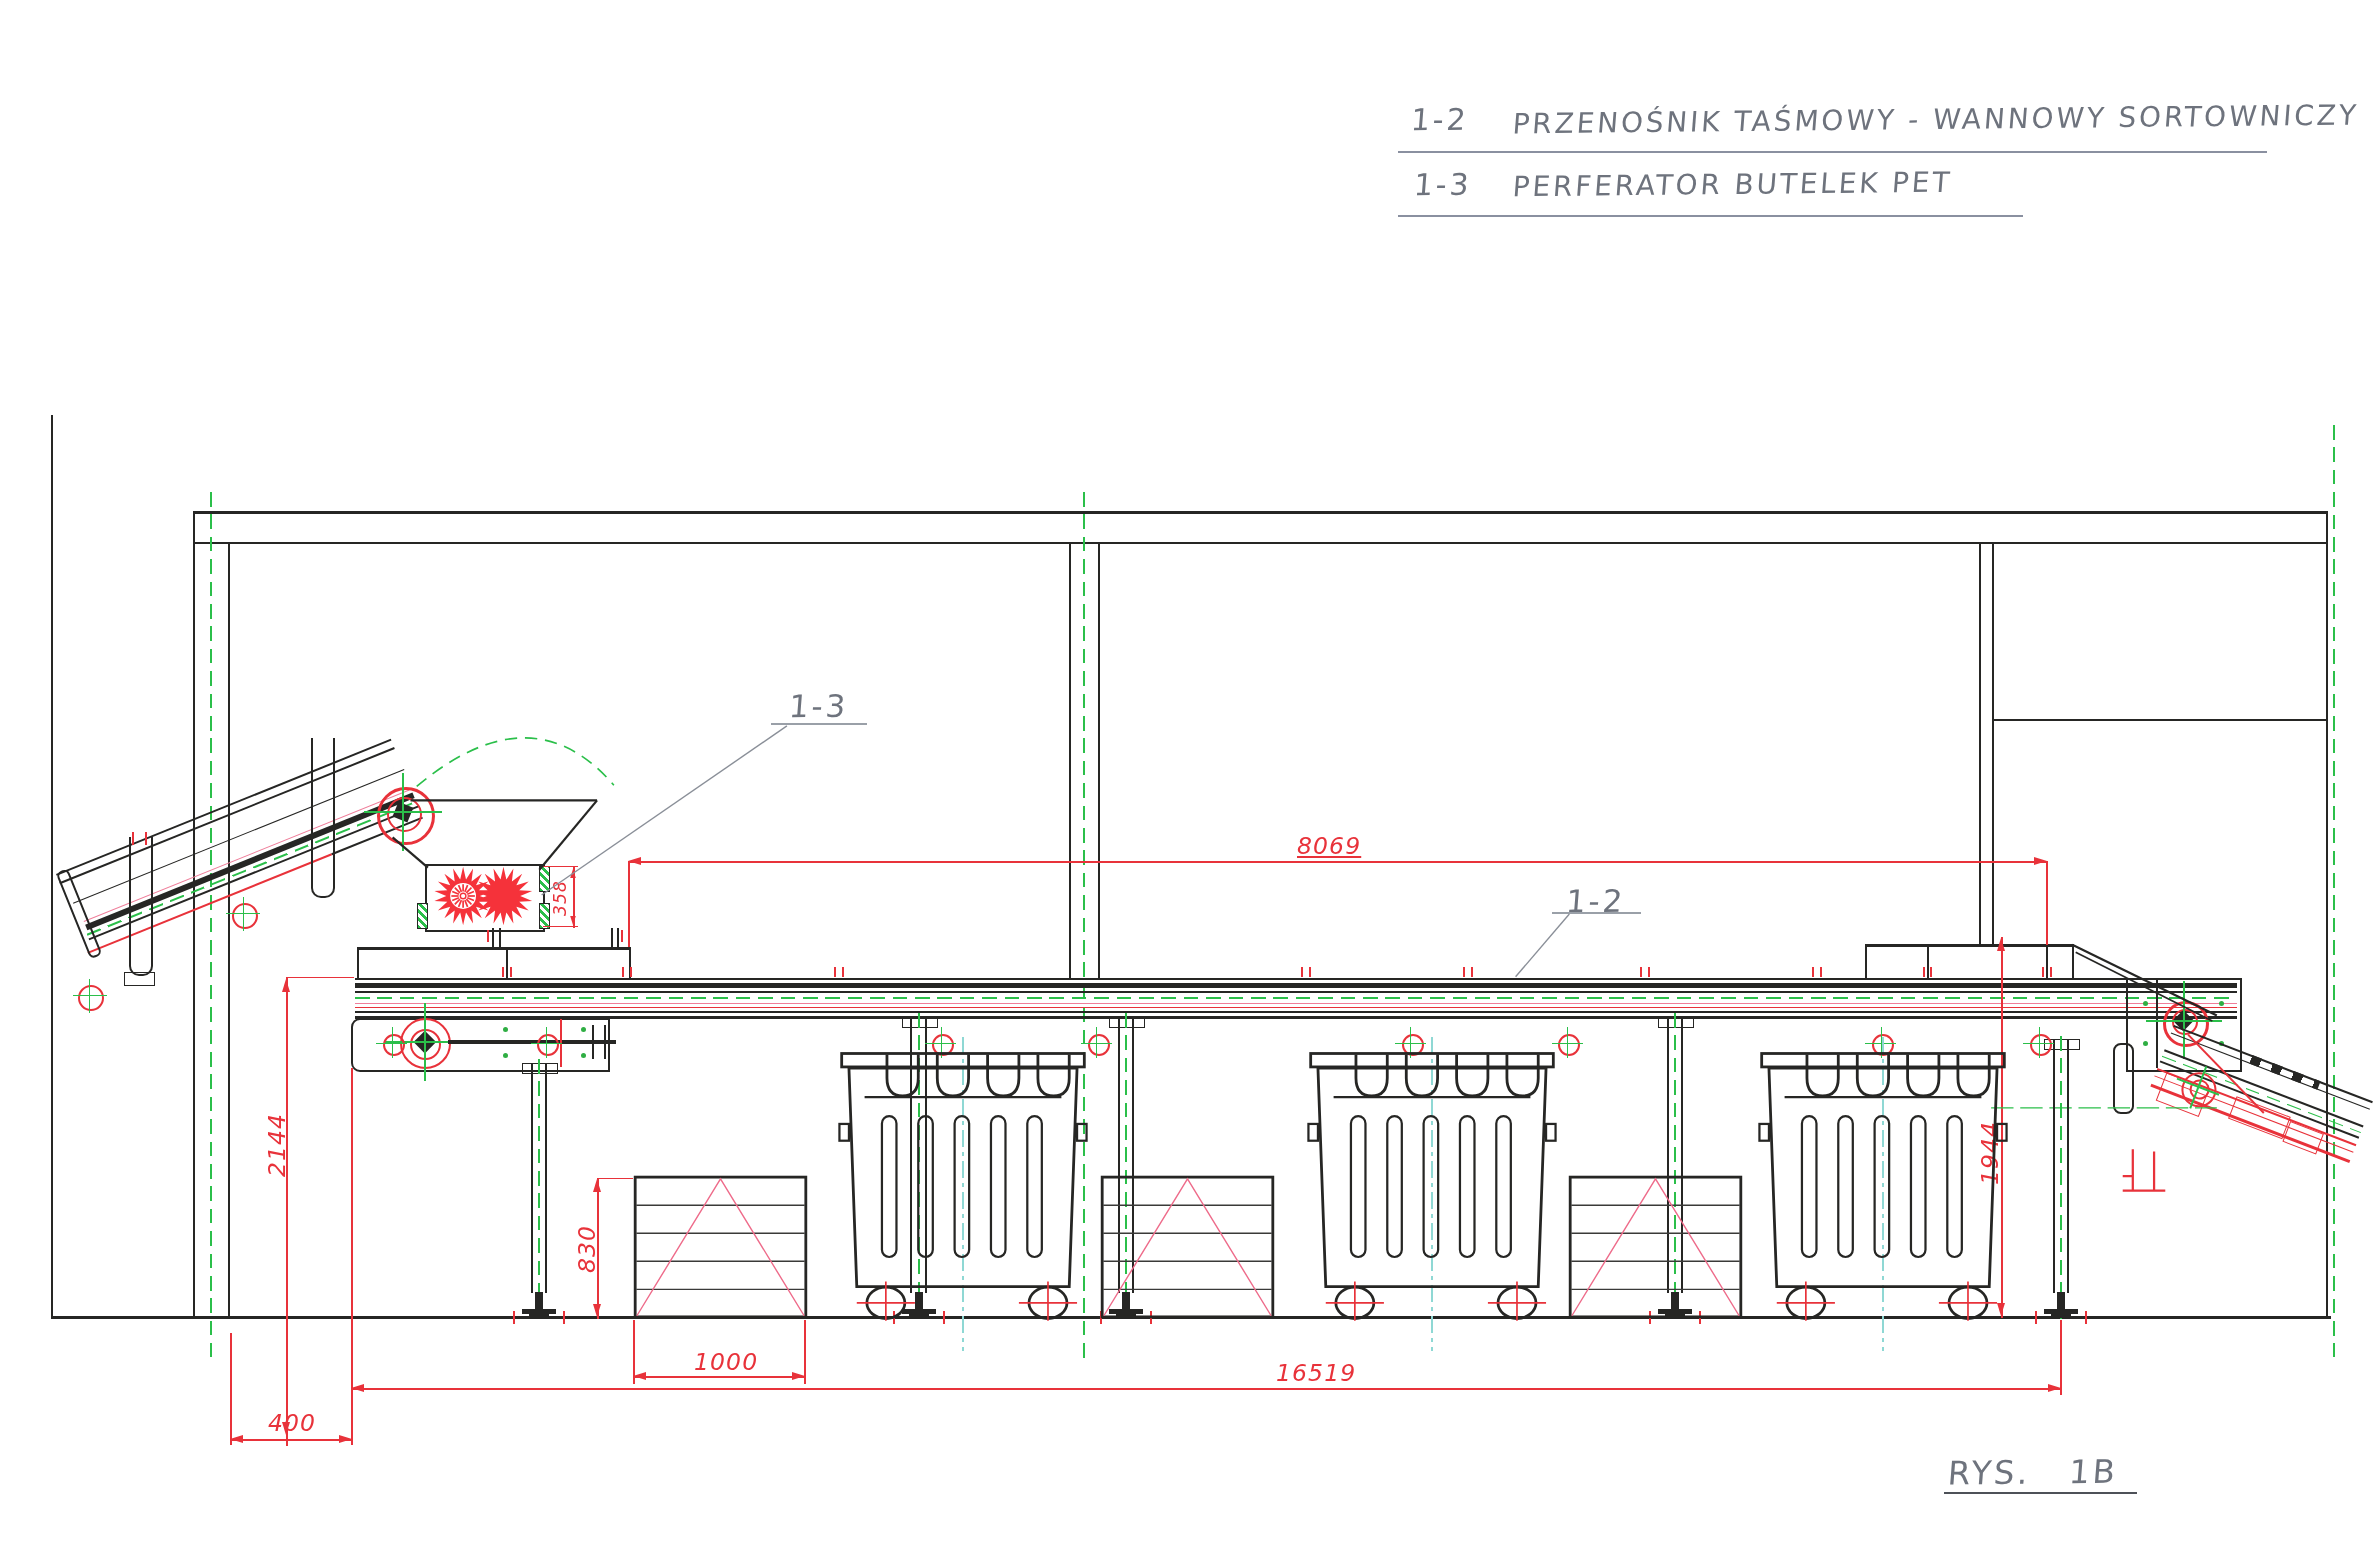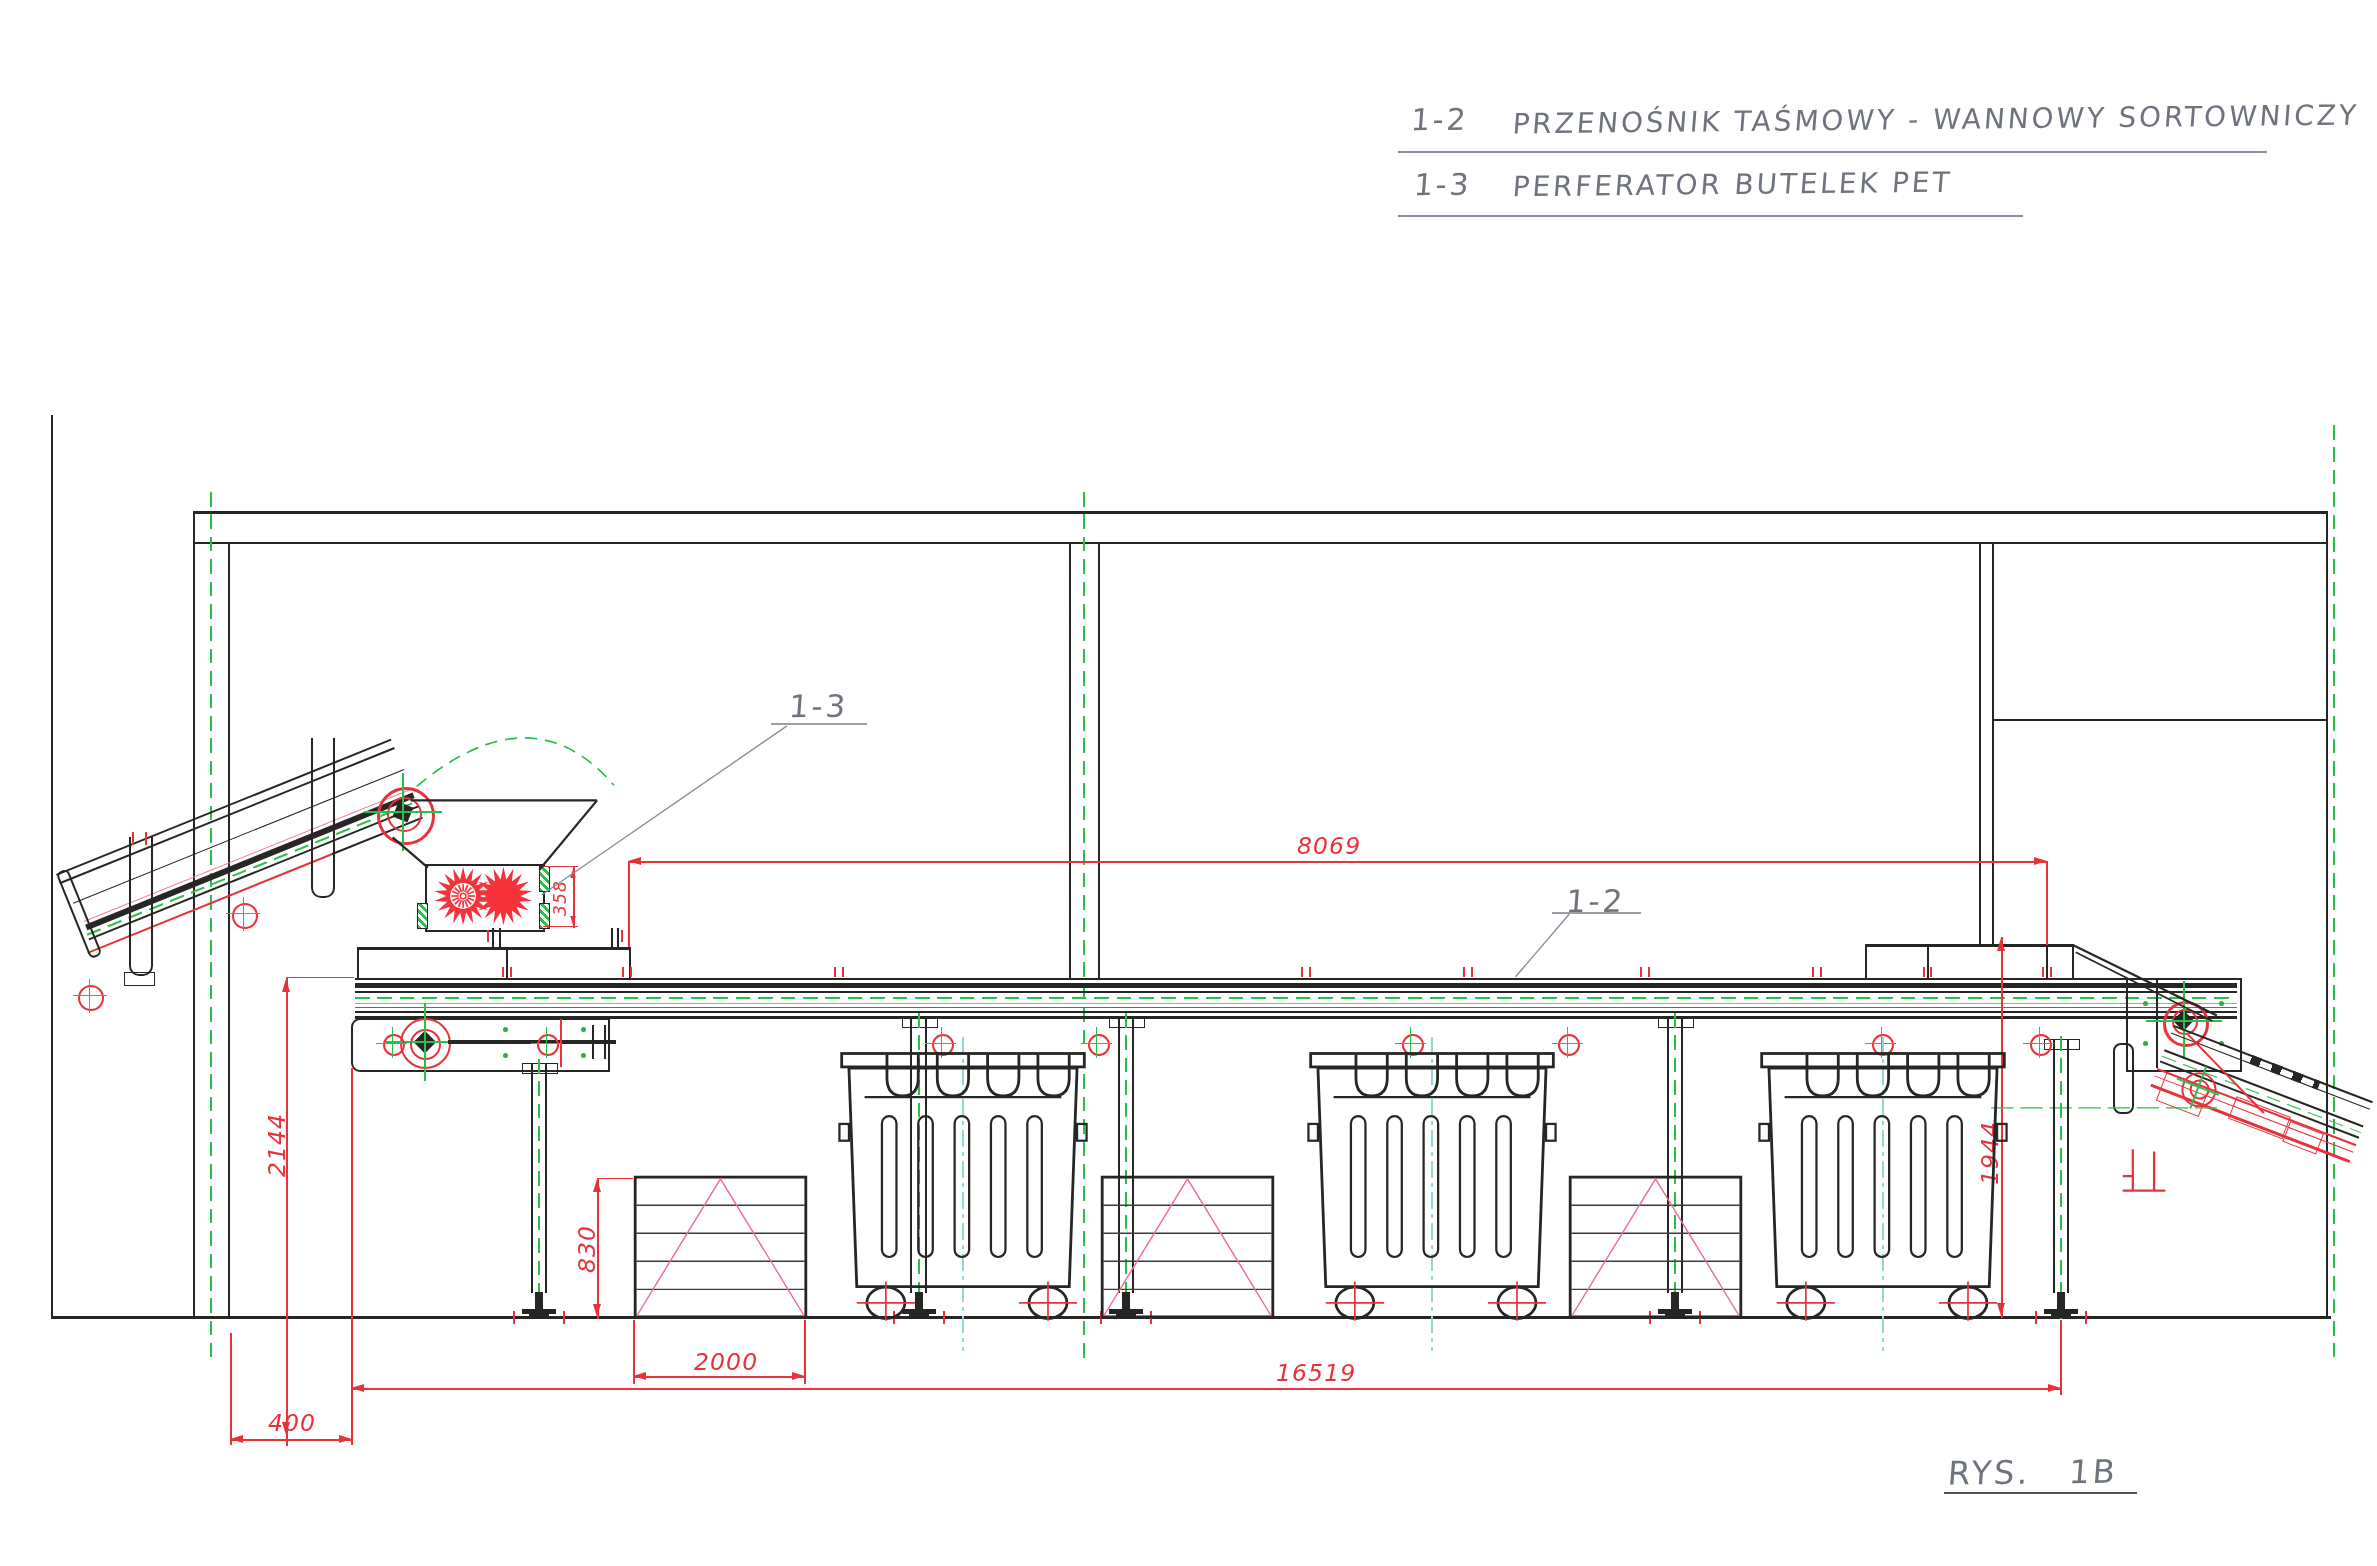--- a/index.html
+++ b/index.html
@@ -211,21 +211,21 @@
     <div class="vl greenl" style="left:44px;top:27px;width:1.7px;height:45px;"></div>
   </div>
   <div class="abs" style="left:2113px;top:1043px;width:17px;height:67px;border:2.2px solid var(--ink);border-radius:7.8px;"></div>
 
   <div>
     <div class="hl red" style="left:628px;top:861px;width:1419px;height:1.7px;"></div>
     <div class="vl red" style="left:628px;top:861px;width:1.7px;height:86px;"></div>
     <div class="vl red" style="left:2046px;top:861px;width:1.7px;height:84px;"></div>
     <div class="ar ar-l" style="left:628px;top:857px;"></div>
     <div class="ar ar-r" style="left:2034px;top:857px;"></div>
-    <div class="dim" style="left:1297px;top:832px;">8069</div>
+    <div class="dim" style="left:1297px;top:832px;text-decoration:underline;">8069</div>
   </div>
   <div>
     <div class="hl red" style="left:351px;top:1388px;width:1710px;height:1.7px;"></div>
     <div class="vl red" style="left:351px;top:1068px;width:1.7px;height:377px;"></div>
     <div class="vl red" style="left:2060px;top:1320px;width:1.7px;height:75px;"></div>
     <div class="ar ar-l" style="left:351px;top:1384px;"></div>
     <div class="ar ar-r" style="left:2048px;top:1384px;"></div>
     <div class="dim" style="left:1276px;top:1359px;">16519</div>
   </div>
   <div>
@@ -254,21 +254,21 @@
     <div class="ar ar-u" style="left:593px;top:1179px;"></div>
     <div class="ar ar-d" style="left:593px;top:1304px;"></div>
     <div class="dim rot" style="left:553px;top:1235px;width:67px;">830</div>
   </div>
   <div>
     <div class="hl red" style="left:633px;top:1376px;width:173px;height:1.7px;"></div>
     <div class="vl red" style="left:633px;top:1320px;width:1.7px;height:64px;"></div>
     <div class="vl red" style="left:804px;top:1320px;width:1.7px;height:64px;"></div>
     <div class="ar ar-l" style="left:633px;top:1372px;"></div>
     <div class="ar ar-r" style="left:792px;top:1372px;"></div>
-    <div class="dim" style="left:694px;top:1348px;">2000</div>
+    <div class="dim" style="left:694px;top:1348px;">1000</div>
   </div>
   <div>
     <div class="vl red" style="left:573px;top:866px;width:1.7px;height:62px;"></div>
     <div class="hl red" style="left:543px;top:866px;width:35px;height:1.1px;"></div>
     <div class="hl red" style="left:543px;top:926px;width:35px;height:1.1px;"></div>
     <div class="ar ar-u" style="left:569px;top:867px;transform:scale(0.7);"></div>
     <div class="ar ar-d" style="left:569px;top:914px;transform:scale(0.7);"></div>
     <div class="dim rot" style="left:532px;top:888px;width:56px;font-size:17px;">358</div>
   </div>
 

